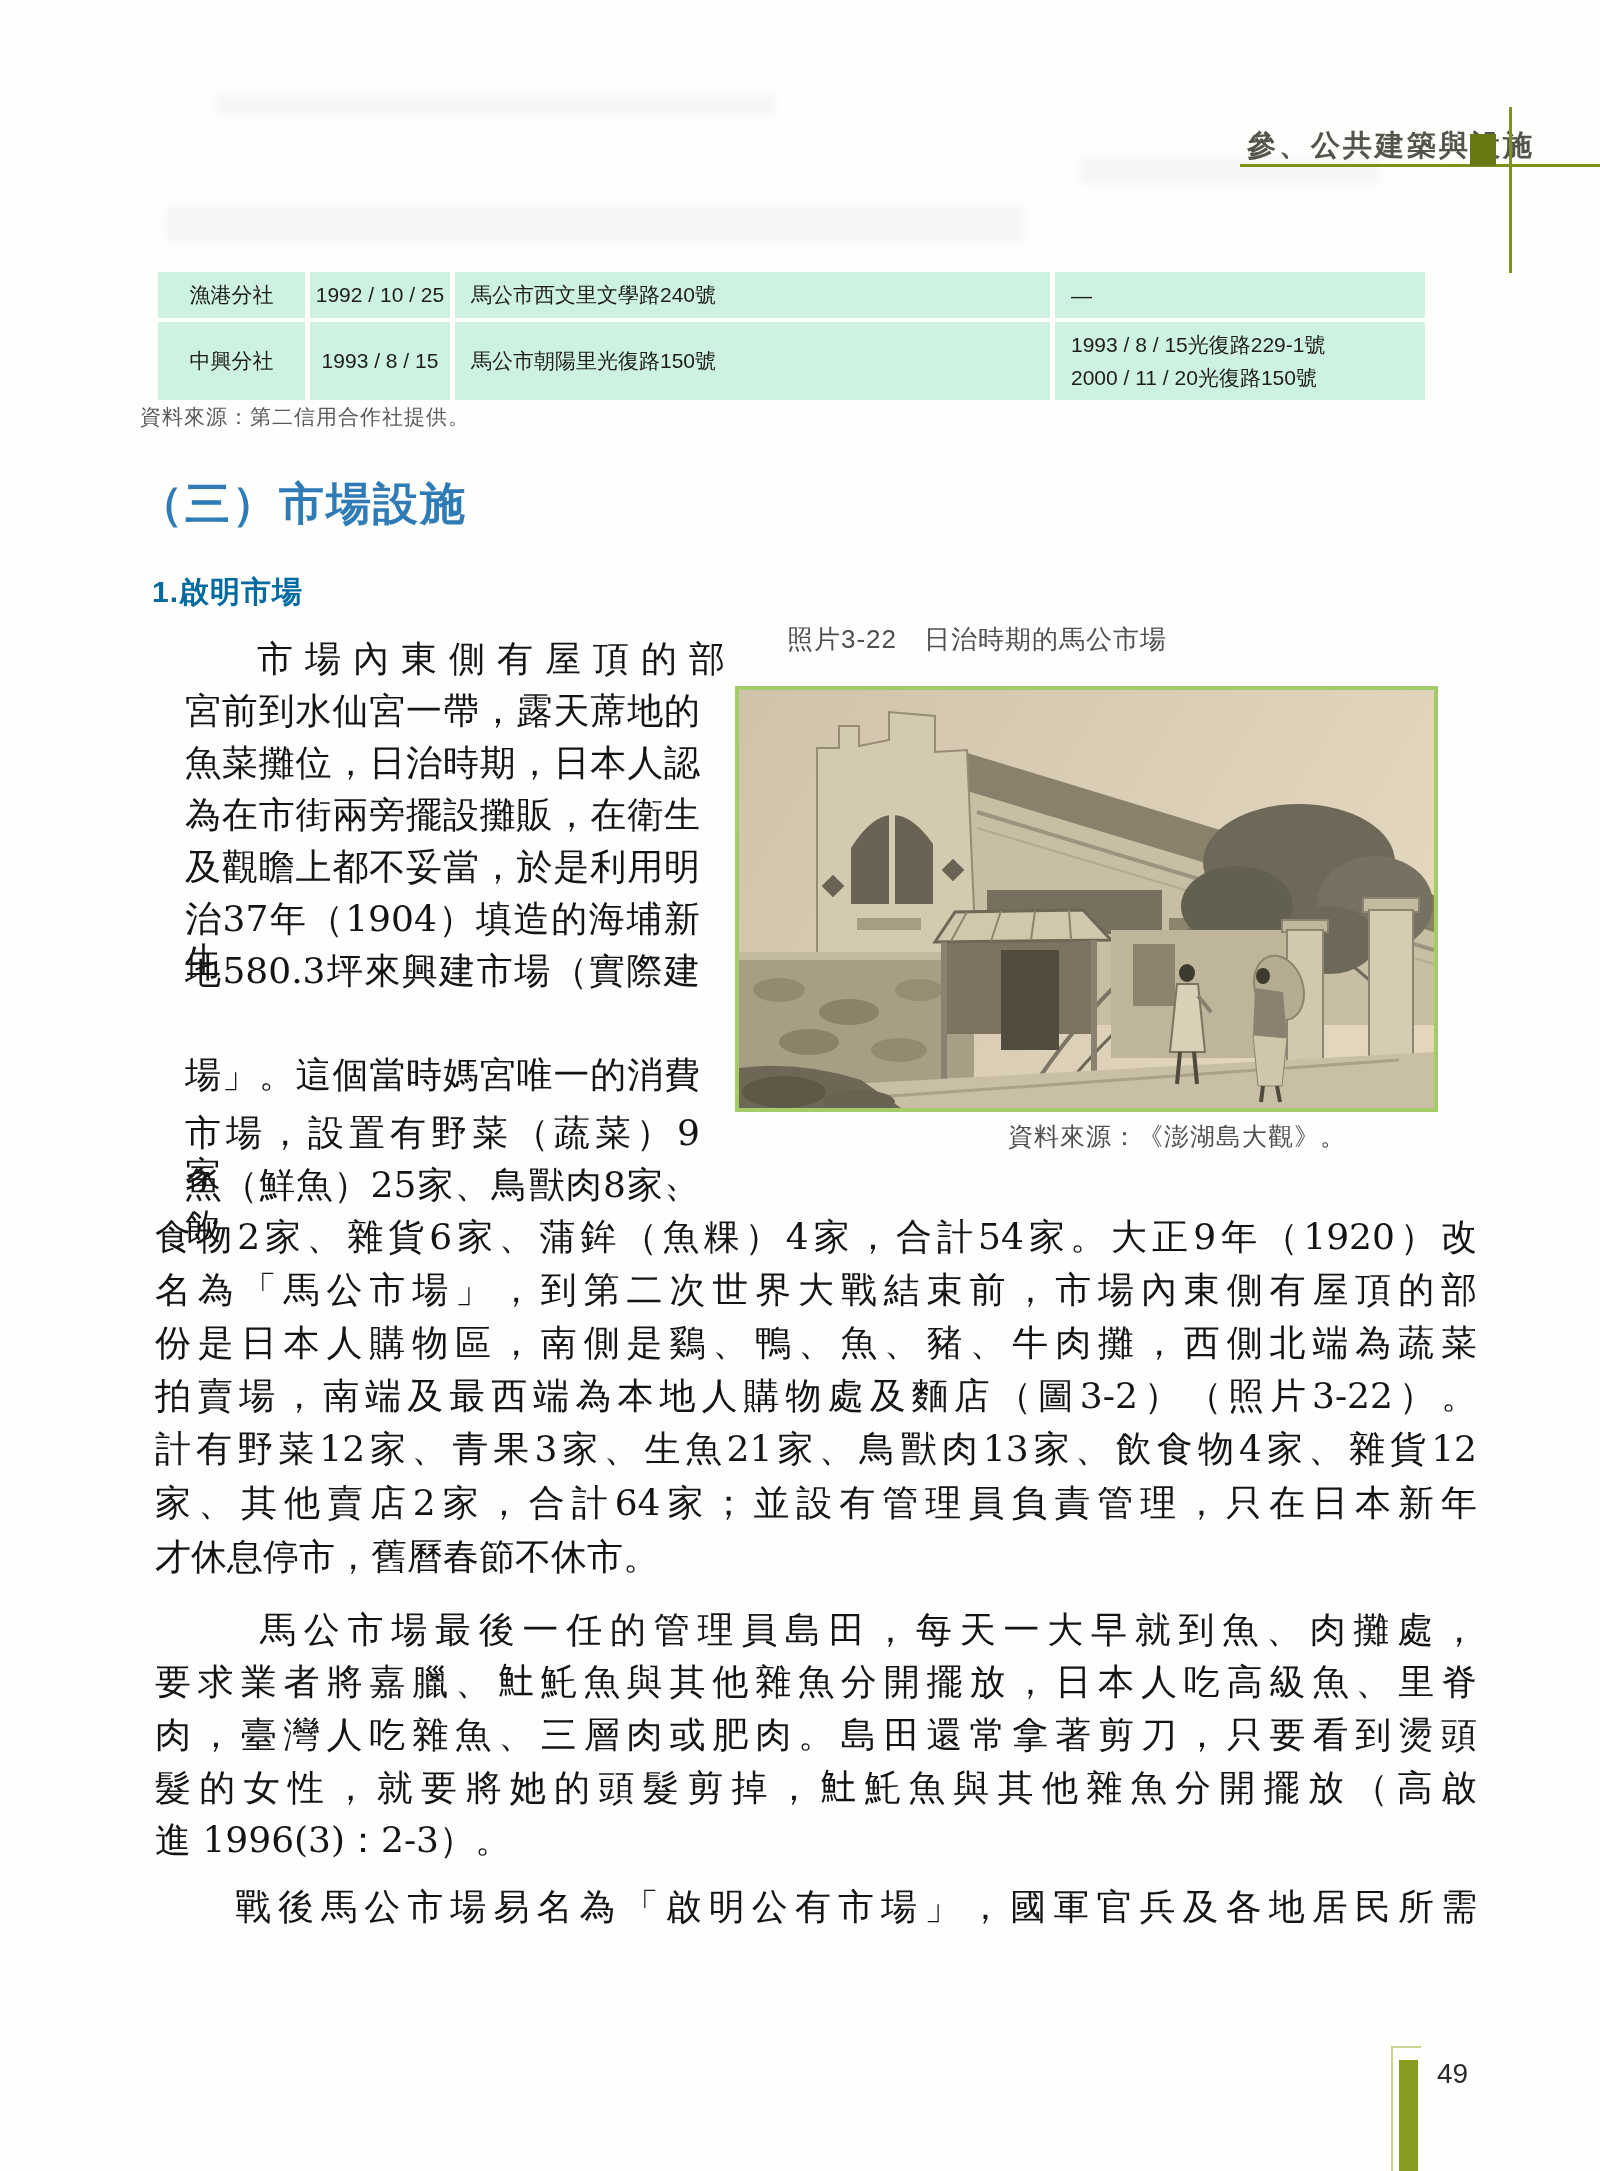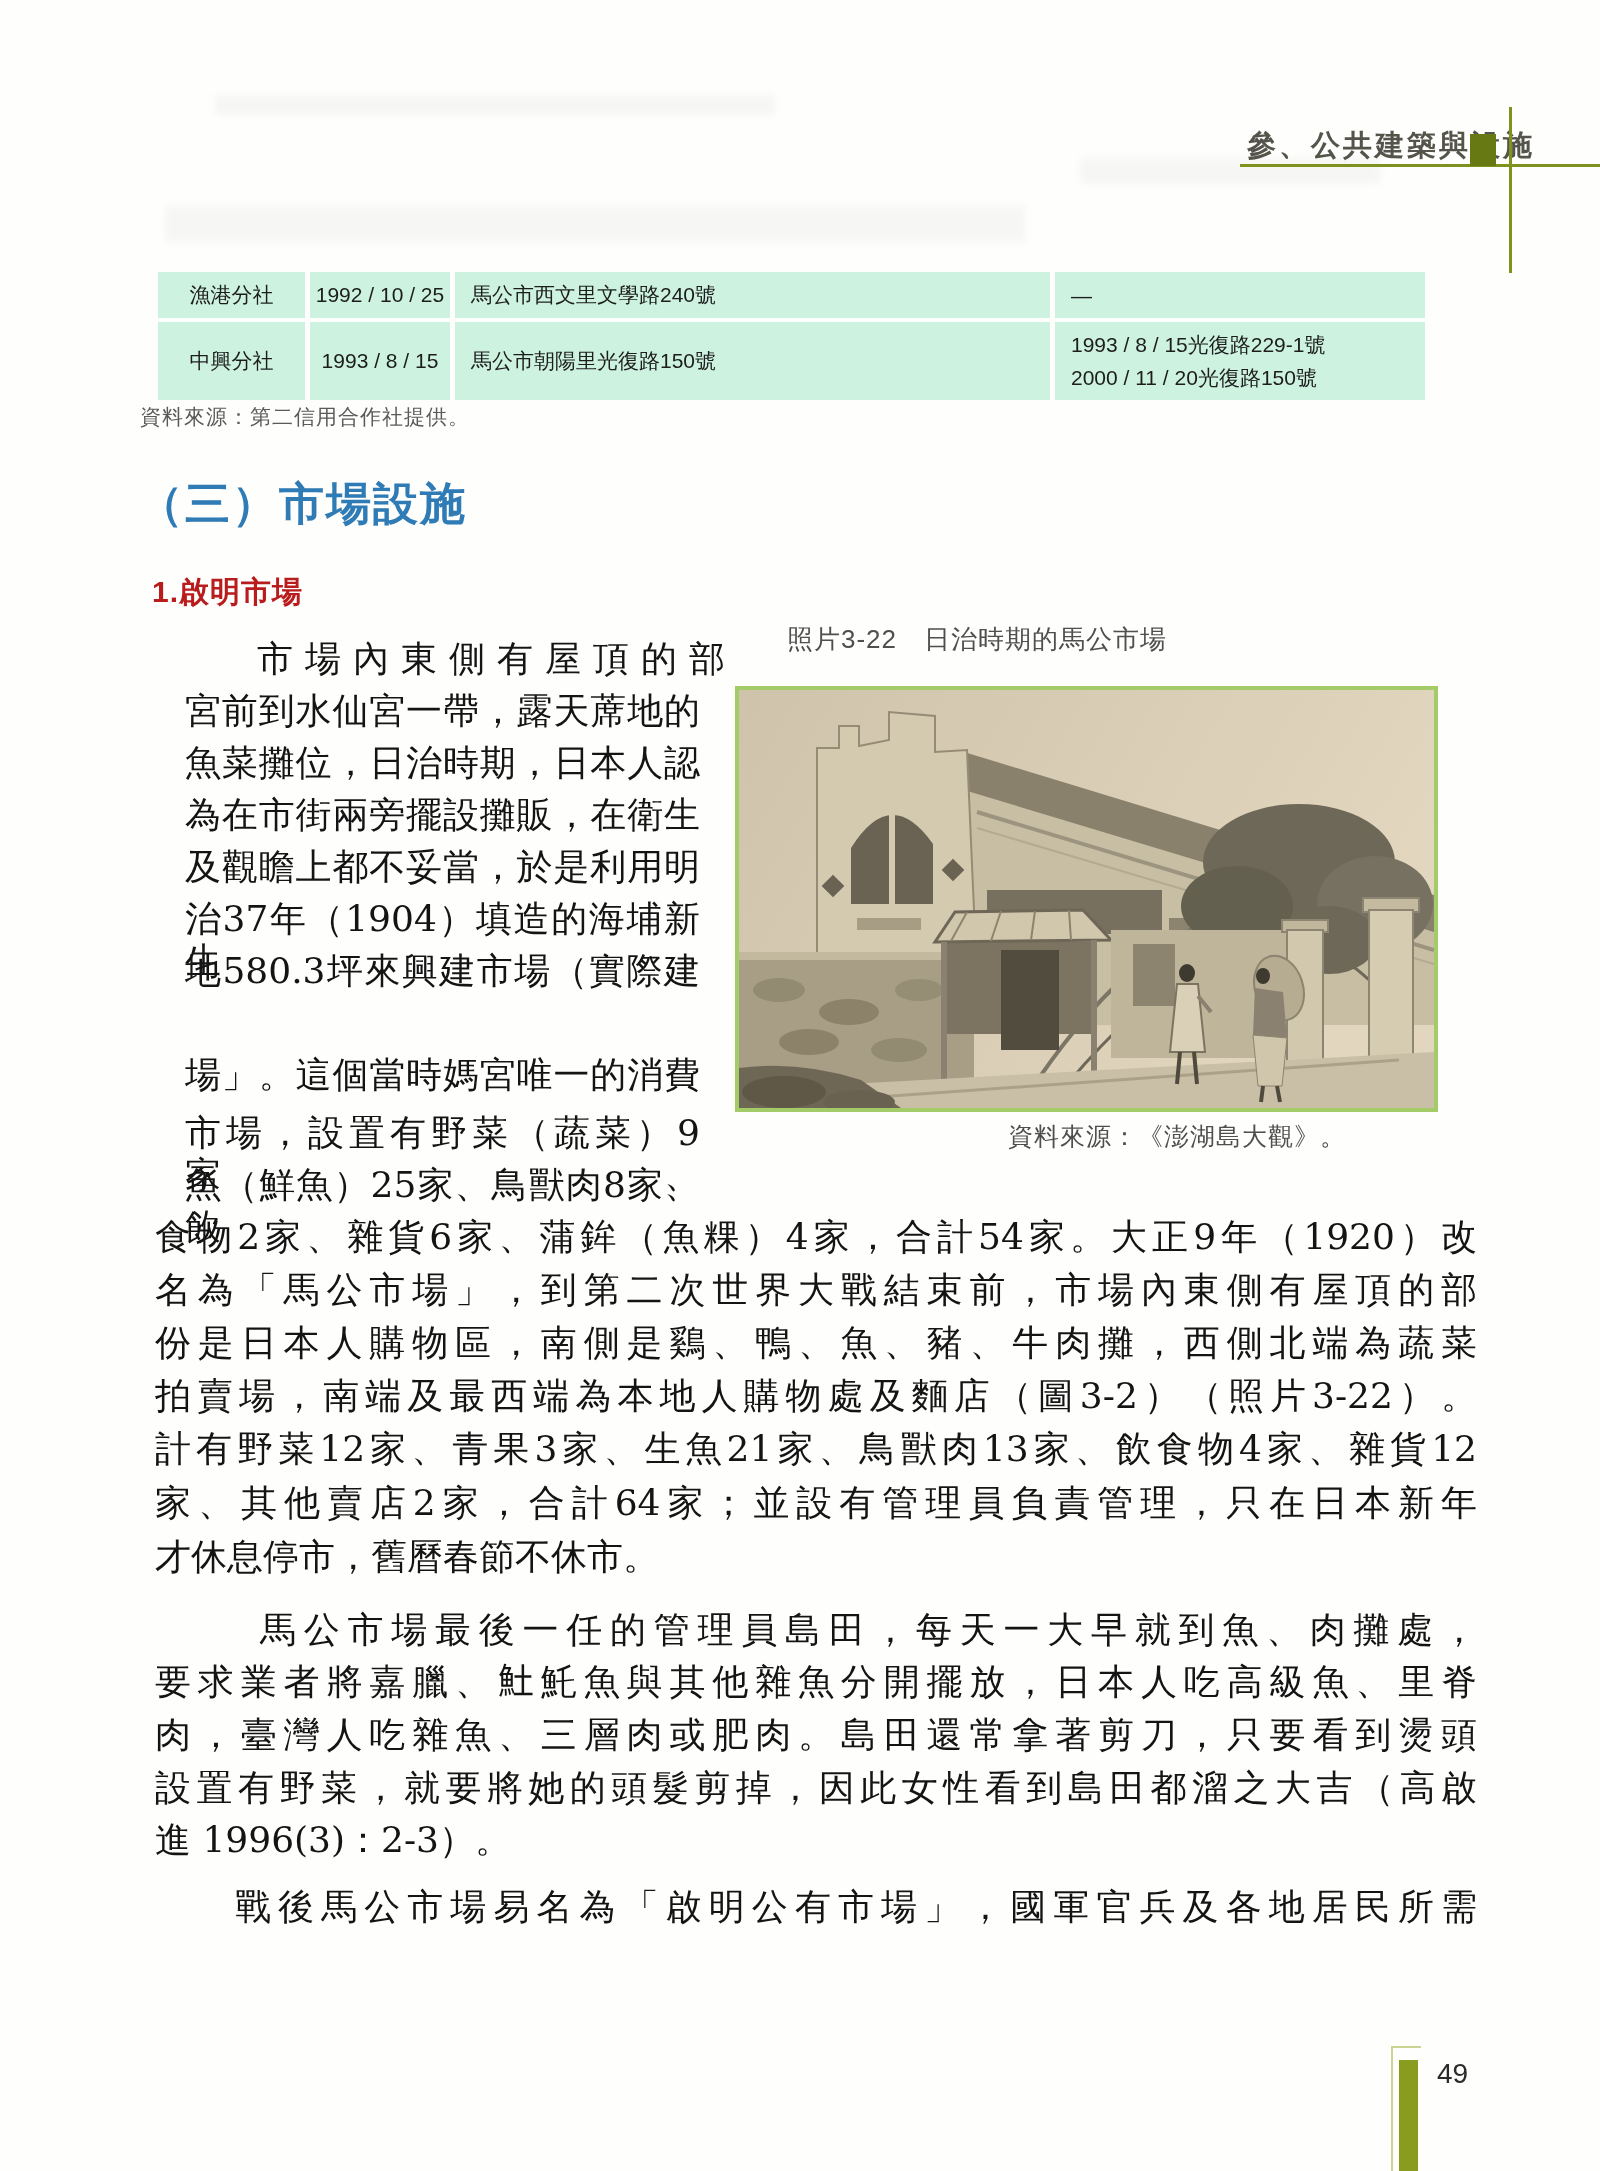--- a/index.html
+++ b/index.html
@@ -40,21 +40,21 @@
     font-size:21px; color:#5a5a5a; letter-spacing:1px;
   }
   
   .section-heading{
     position:absolute; left:138px; top:474px;
     font-size:45px; font-weight:bold; letter-spacing:2px;
     color:#2e7bb5;
   }
   .subsection-heading{
     position:absolute; left:152px; top:572px;
-    font-size:30px; font-weight:bold; color:#b91c1c; letter-spacing:1px;
+    font-size:30px; font-weight:bold; color:#0369a1; letter-spacing:1px;
   }
   
   .bl{
     position:absolute;
     font-family:"DejaVu Serif","Liberation Serif",serif;
     font-size:36px; line-height:1.16; color:#141414;
     text-align:justify; text-align-last:justify; text-justify:inter-character;
   }
   .jn{left:185px; width:515px;}            
   .jf{left:155px; width:1322px;}           
@@ -139,21 +139,21 @@
   <div class="bl jf" style="top:1269px">名為「馬公市場」，到第二次世界大戰結束前，市場內東側有屋頂的部</div>
   <div class="bl jf" style="top:1322px">份是日本人購物區，南側是鷄、鴨、魚、豬、牛肉攤，西側北端為蔬菜</div>
   <div class="bl jf" style="top:1375px">拍賣場，南端及最西端為本地人購物處及麵店（圖3-2）（照片3-22）。</div>
   <div class="bl jf" style="top:1428px">計有野菜12家、青果3家、生魚21家、鳥獸肉13家、飲食物4家、雜貨12</div>
   <div class="bl jf" style="top:1482px">家、其他賣店2家，合計64家；並設有管理員負責管理，只在日本新年</div>
   <div class="bl jf end" style="top:1536px">才休息停市，舊曆春節不休市。</div>
 
   <div class="bl jf ind105" style="top:1609px">馬公市場最後一任的管理員島田，每天一大早就到魚、肉攤處，</div>
   <div class="bl jf" style="top:1661px">要求業者將嘉臘、𩵚魠魚與其他雜魚分開擺放，日本人吃高級魚、里脊</div>
   <div class="bl jf" style="top:1714px">肉，臺灣人吃雜魚、三層肉或肥肉。島田還常拿著剪刀，只要看到燙頭</div>
-  <div class="bl jf" style="top:1767px">設置有野菜，就要將她的頭髮剪掉，因此女性看到島田都溜之大吉（高啟</div>
+  <div class="bl jf" style="top:1767px">髮的女性，就要將她的頭髮剪掉，𩵚魠魚與其他雜魚分開擺放（高啟</div>
   <div class="bl jf end" style="top:1819px">進 1996(3)：2-3）。</div>
 
   <div class="bl jf ind80" style="top:1886px">戰後馬公市場易名為「啟明公有市場」，國軍官兵及各地居民所需</div>
 
   <div class="photo-caption">照片3-22　日治時期的馬公市場</div>
   <div class="photo-frame">
     <svg viewBox="0 0 695 418" width="695" height="418">
       <defs>
         <linearGradient id="sky" x1="0" y1="0" x2="1" y2="0.35">
           <stop offset="0" stop-color="#cfc3ab"></stop>

